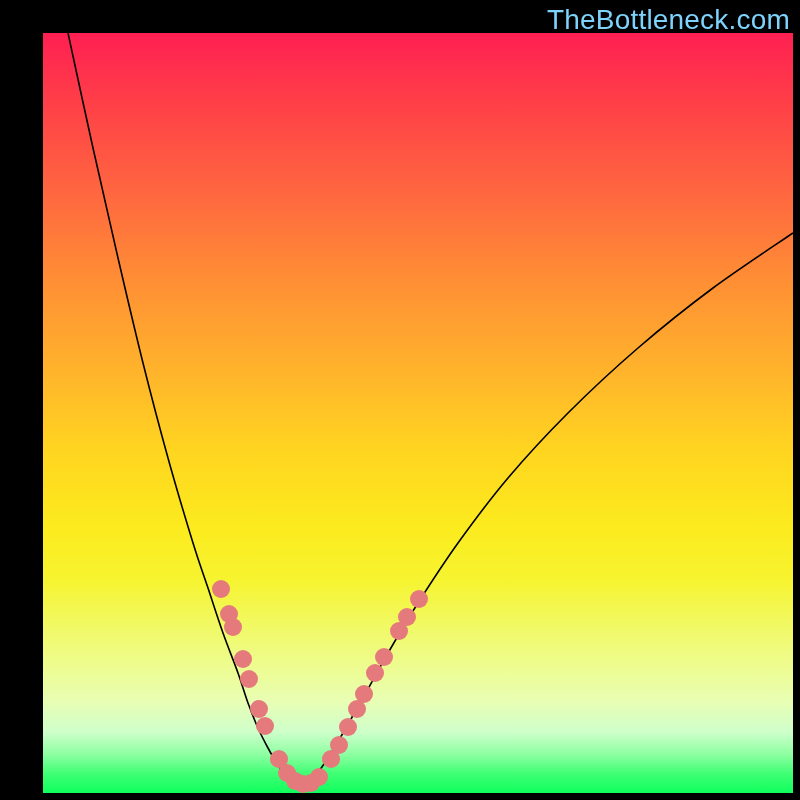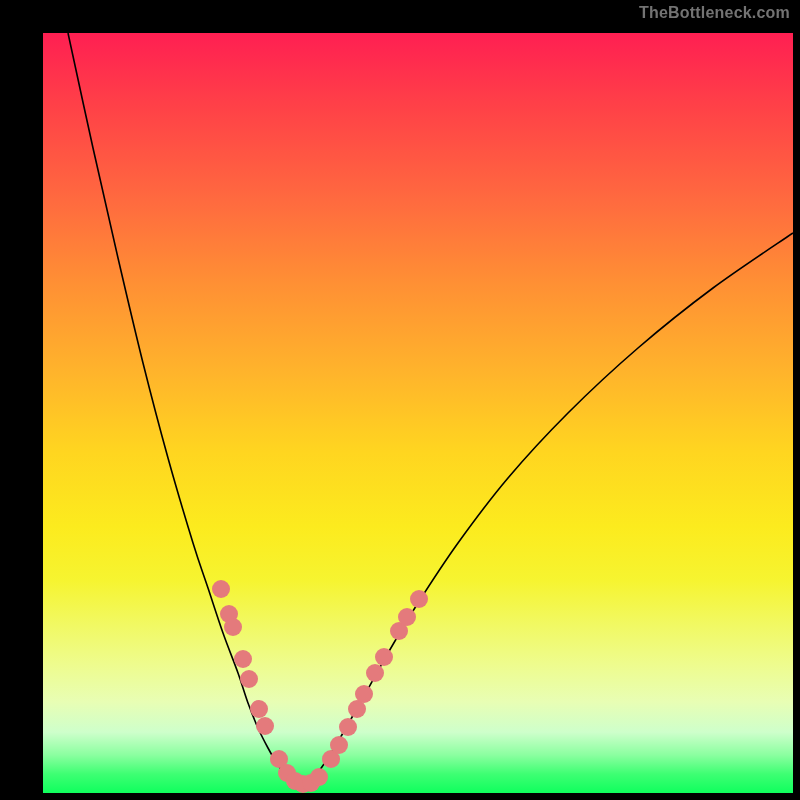--- a/index.html
+++ b/index.html
@@ -13,23 +13,23 @@
   .frame {
     position: relative;
     width: 800px;
     height: 800px;
     background: #000;
   }
   .watermark {
     position: absolute;
     top: 4px;
     right: 10px;
-    color: #737373;
-    font-size: 16px;
-    font-weight: 700;
+    color: #7dd3fc;
+    font-size: 28px;
+    font-weight: 400;
     letter-spacing: 0.2px;
     z-index: 10;
   }
   .plot-area {
     position: absolute;
     left: 43px;
     top: 33px;
     width: 750px;
     height: 760px;
     background: linear-gradient(to bottom,

